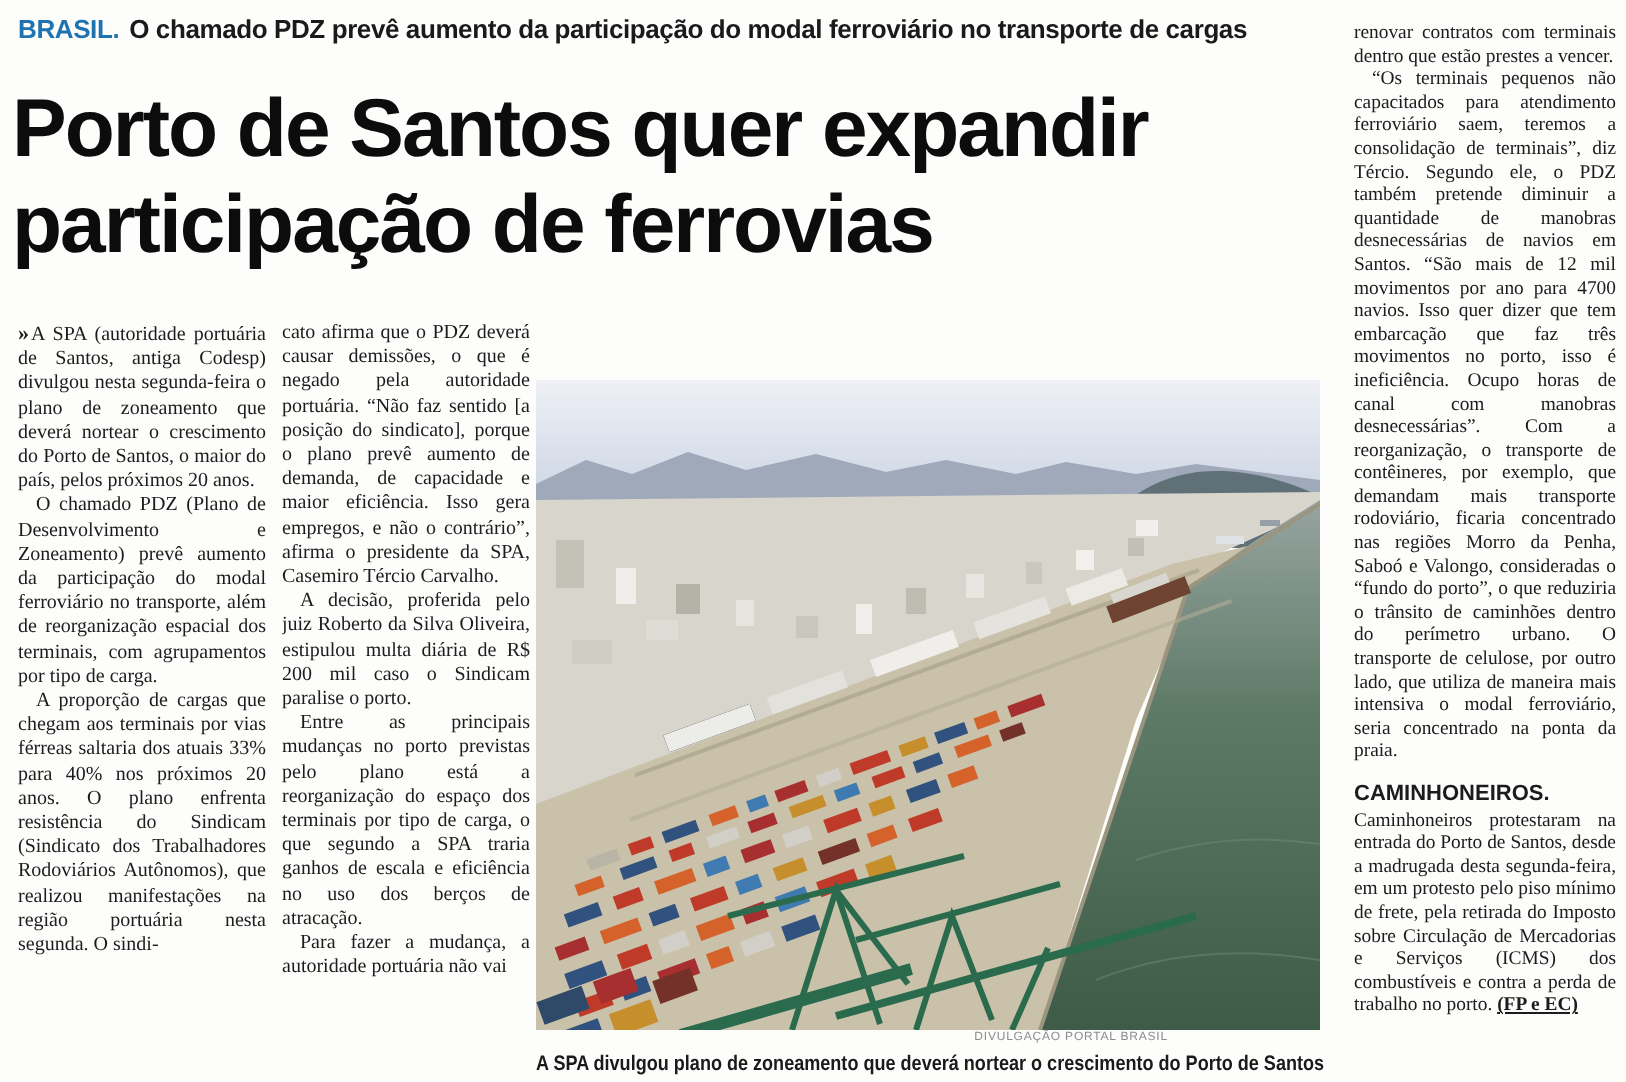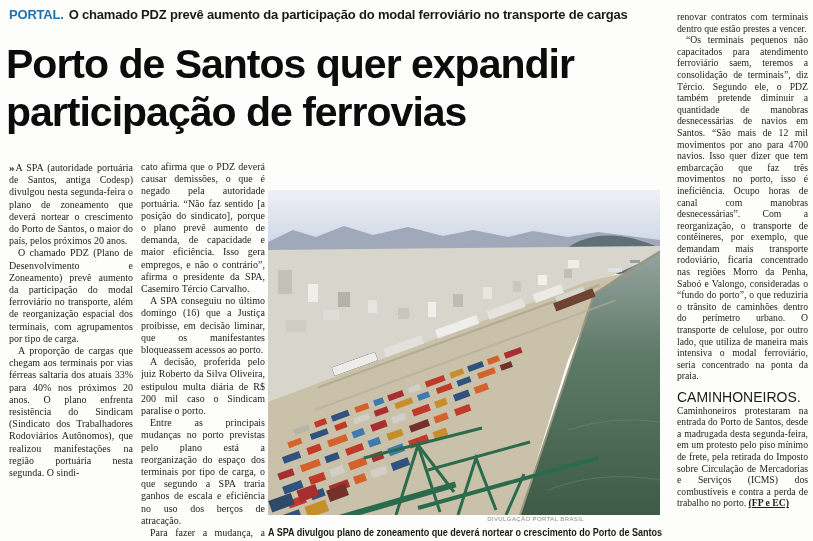--- a/index.html
+++ b/index.html
@@ -22,57 +22,56 @@
     position:absolute;top:161px;width:124px;height:380px;overflow:hidden;
     font-size:10px;line-height:12.2px;text-align:justify;hyphens:auto;
   }
   .col p{margin:0;text-indent:9px;}
   .col p.noindent{text-indent:0;}
   .col1{left:9px;}
   .col2{left:141px;}
   .col4{left:677px;top:11px;width:131px;height:526px;line-height:11.6px;font-size:9.7px;}
   .marker{font-weight:700;font-size:11px;letter-spacing:-2px;margin-right:3px;}
   .subhead{
-    font-family:"Liberation Sans", sans-serif;font-weight:400;font-size:14px;
+    font-family:"Liberation Sans", sans-serif;font-weight:700;font-size:11px;
     margin:10px 0 1px 0 !important;text-indent:0 !important;text-align:left;
   }
   .closing{font-weight:700;text-decoration:underline;}
   .photo-wrap{position:absolute;left:268px;top:172px;width:316px;margin-top:18px;}
   .photo{display:block;width:392px;height:325px;}
   .credit{
     text-align:right;font-family:"Liberation Sans", sans-serif;font-size:6px;
     color:#8b8b8b;letter-spacing:0.4px;margin-top:1px;line-height:7px;
   }
   .caption{
     font-family:"Liberation Sans", sans-serif;font-size:10.5px;font-weight:700;
     color:#1a1a1a;margin-top:3px;white-space:nowrap;
     transform:scaleX(0.86);transform-origin:left center;
   }
 </style>
 </head>
 <body>
 
 <div class="kicker">
-  <span class="section">PORTAL.</span><span>O chamado PDZ prevê aumento da participação do modal ferroviário no transporte de cargas</span>
+  <span class="section">BRASIL.</span><span>O chamado PDZ prevê aumento da participação do modal ferroviário no transporte de cargas</span>
 </div>
 
 <h1 class="headline" style="margin:0;">
   <span>Porto de Santos quer expandir</span><br>
   <span>participação de ferrovias</span>
 </h1>
 
 <div class="col col1">
   <p class="noindent"><span class="marker">»</span><span>A SPA (autoridade portuária de Santos, antiga Codesp) divulgou nesta segunda-feira o plano de zoneamento que deverá nortear o crescimento do Porto de Santos, o maior do país, pelos próximos 20 anos.</span></p>
   <p>O chamado PDZ (Plano de Desenvolvimento e Zoneamento) prevê aumento da participação do modal ferroviário no transporte, além de reorganização espacial dos terminais, com agrupamentos por tipo de carga.</p>
   <p>A proporção de cargas que chegam aos terminais por vias férreas saltaria dos atuais 33% para 40% nos próximos 20 anos. O plano enfrenta resistência do Sindicam (Sindicato dos Trabalhadores Rodoviários Autônomos), que realizou manifestações na região portuária nesta segunda. O sindi-</p>
 </div>
 
 <div class="col col2">
   <p class="noindent">cato afirma que o PDZ deverá causar demissões, o que é negado pela autoridade portuária. “Não faz sentido [a posição do sindicato], porque o plano prevê aumento de demanda, de capacidade e maior eficiência. Isso gera empregos, e não o contrário”, afirma o presidente da SPA, Casemiro Tércio Carvalho.</p>
-  <p>A SPA conseguiu no último domingo (16) que a Justiça proibisse, em decisão liminar, que os manifestantes bloqueassem acessos ao porto.</p>
   <p>A decisão, proferida pelo juiz Roberto da Silva Oliveira, estipulou multa diária de R$ 200 mil caso o Sindicam paralise o porto.</p>
   <p>Entre as principais mudanças no porto previstas pelo plano está a reorganização do espaço dos terminais por tipo de carga, o que segundo a SPA traria ganhos de escala e eficiência no uso dos berços de atracação.</p>
   <p>Para fazer a mudança, a autoridade portuária não vai</p>
 </div>
 
 <div class="photo-wrap">
   <svg class="photo" viewBox="0 0 392 325" preserveAspectRatio="none" xmlns="http://www.w3.org/2000/svg">
     <defs>
       <linearGradient id="skyGrad" x1="0" y1="0" x2="0" y2="1">
         <stop offset="0" stop-color="#eef0f5"></stop>

